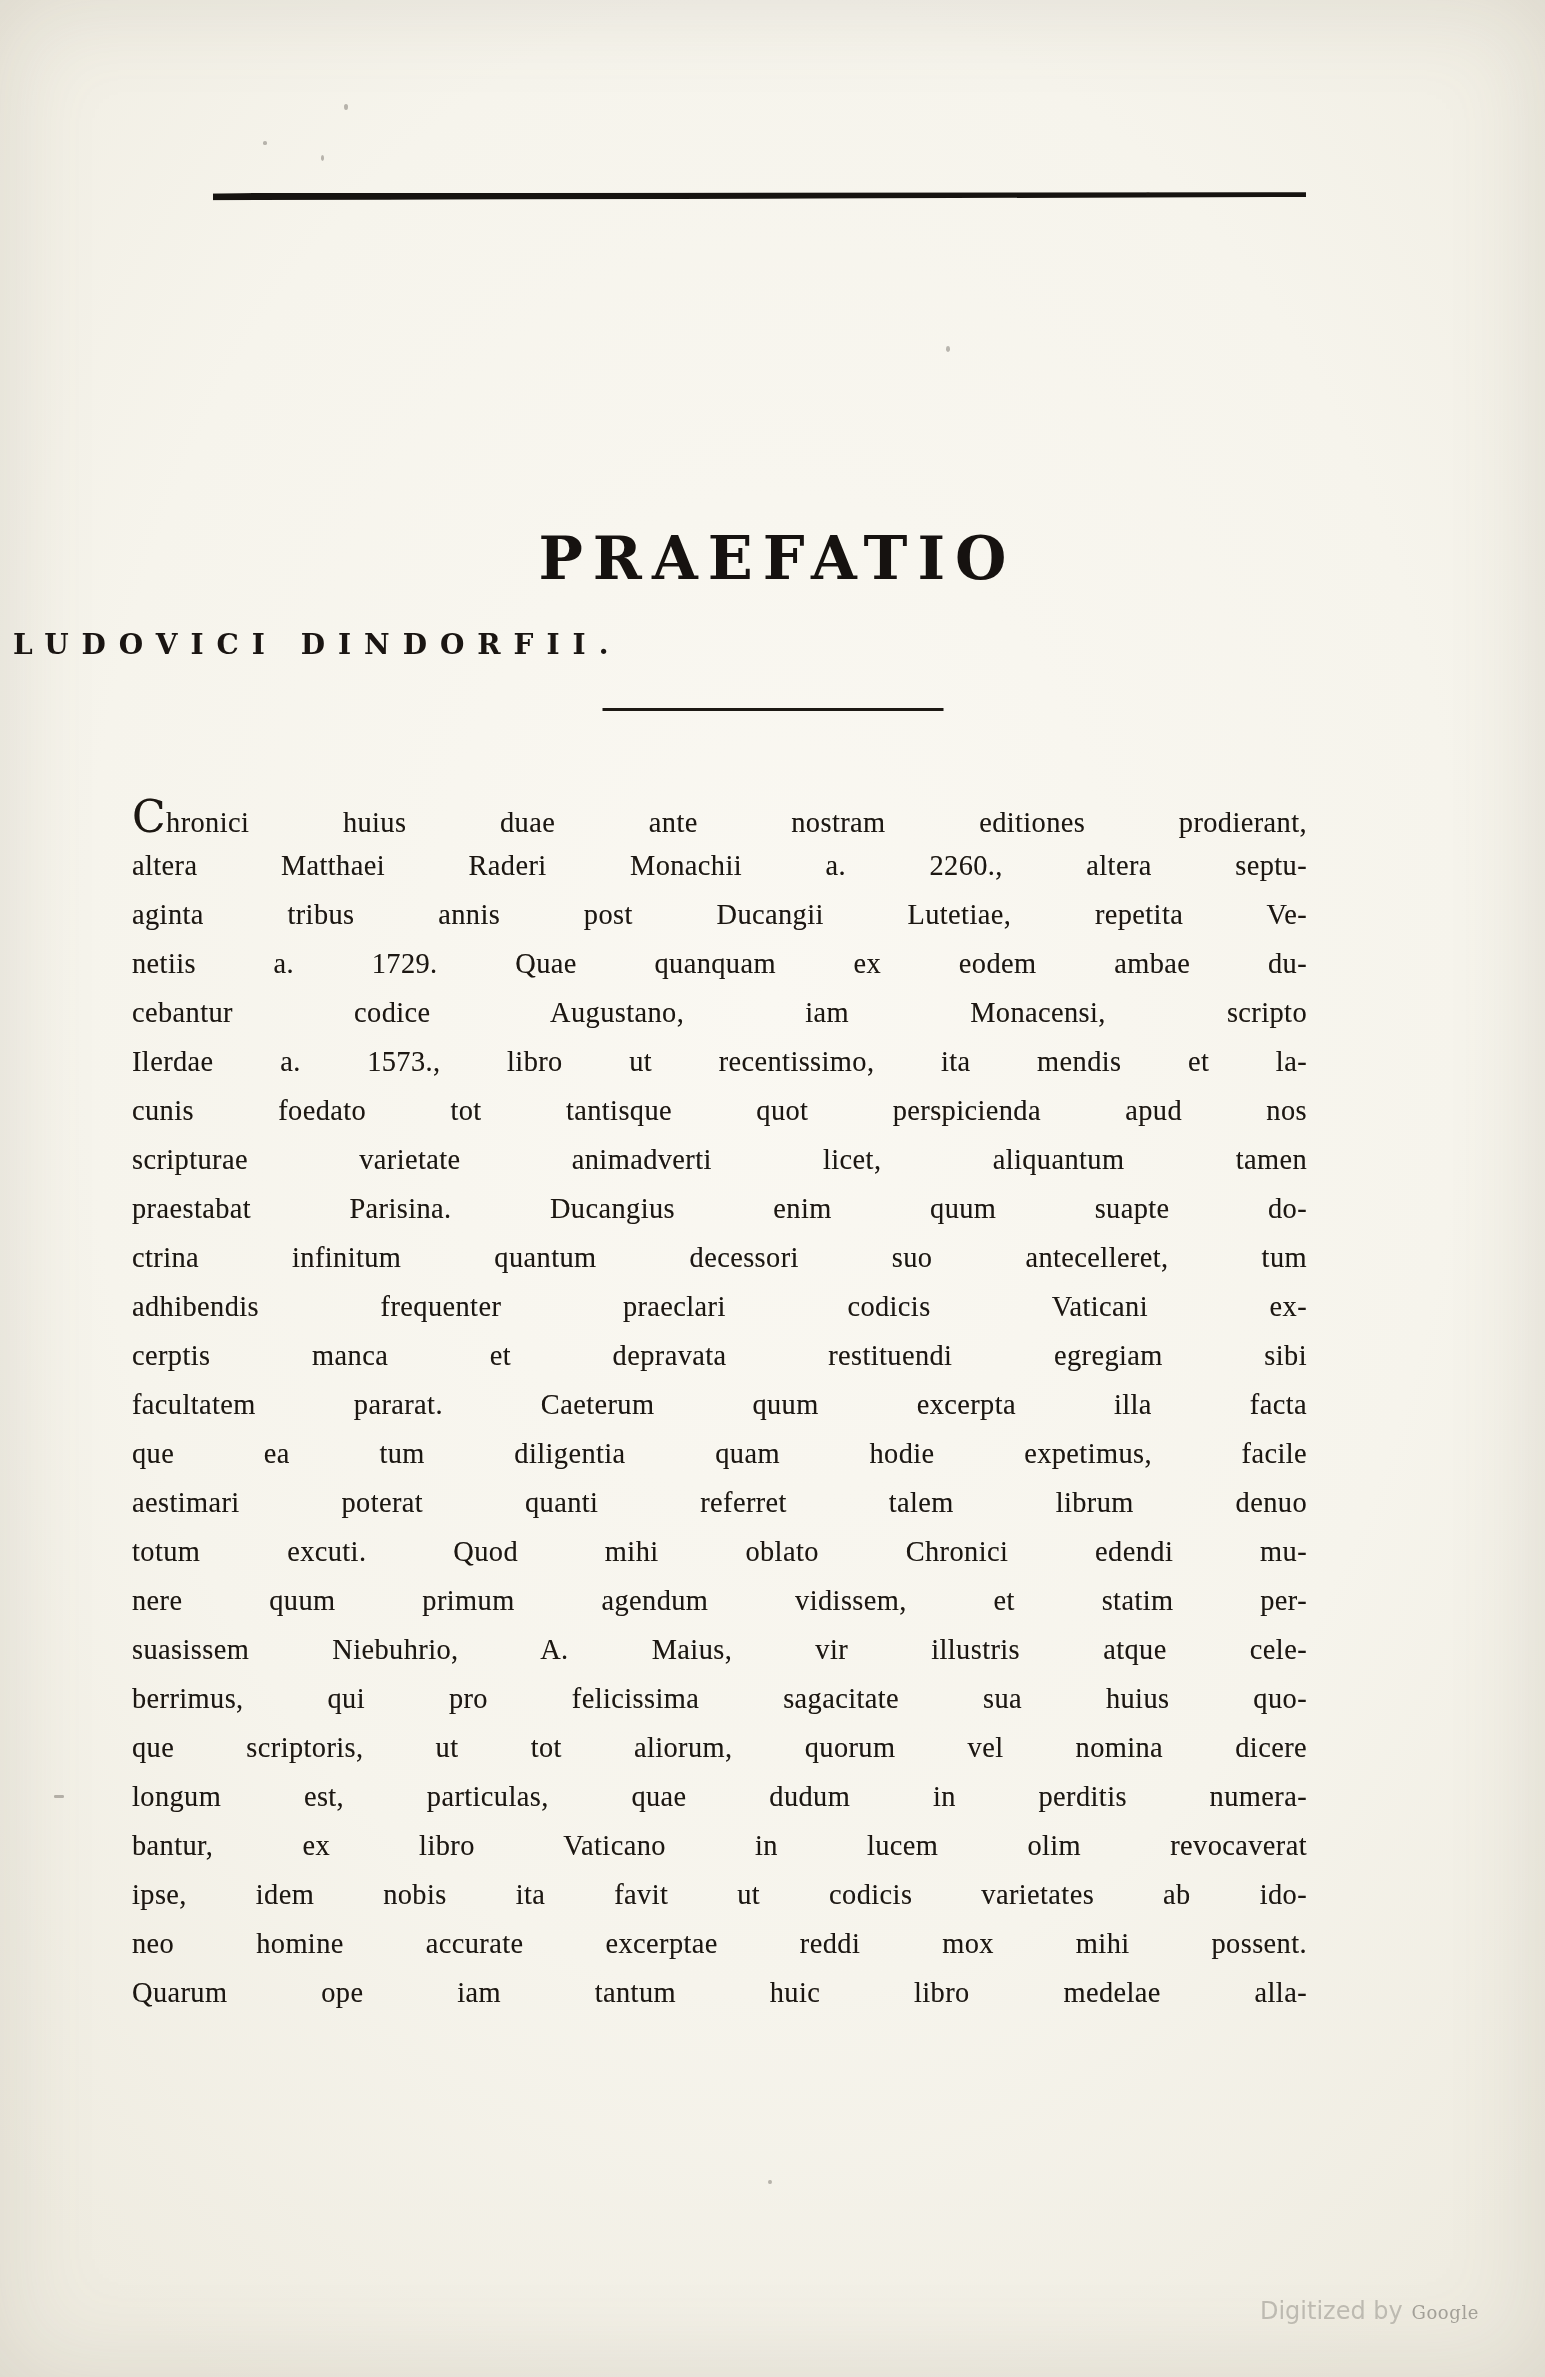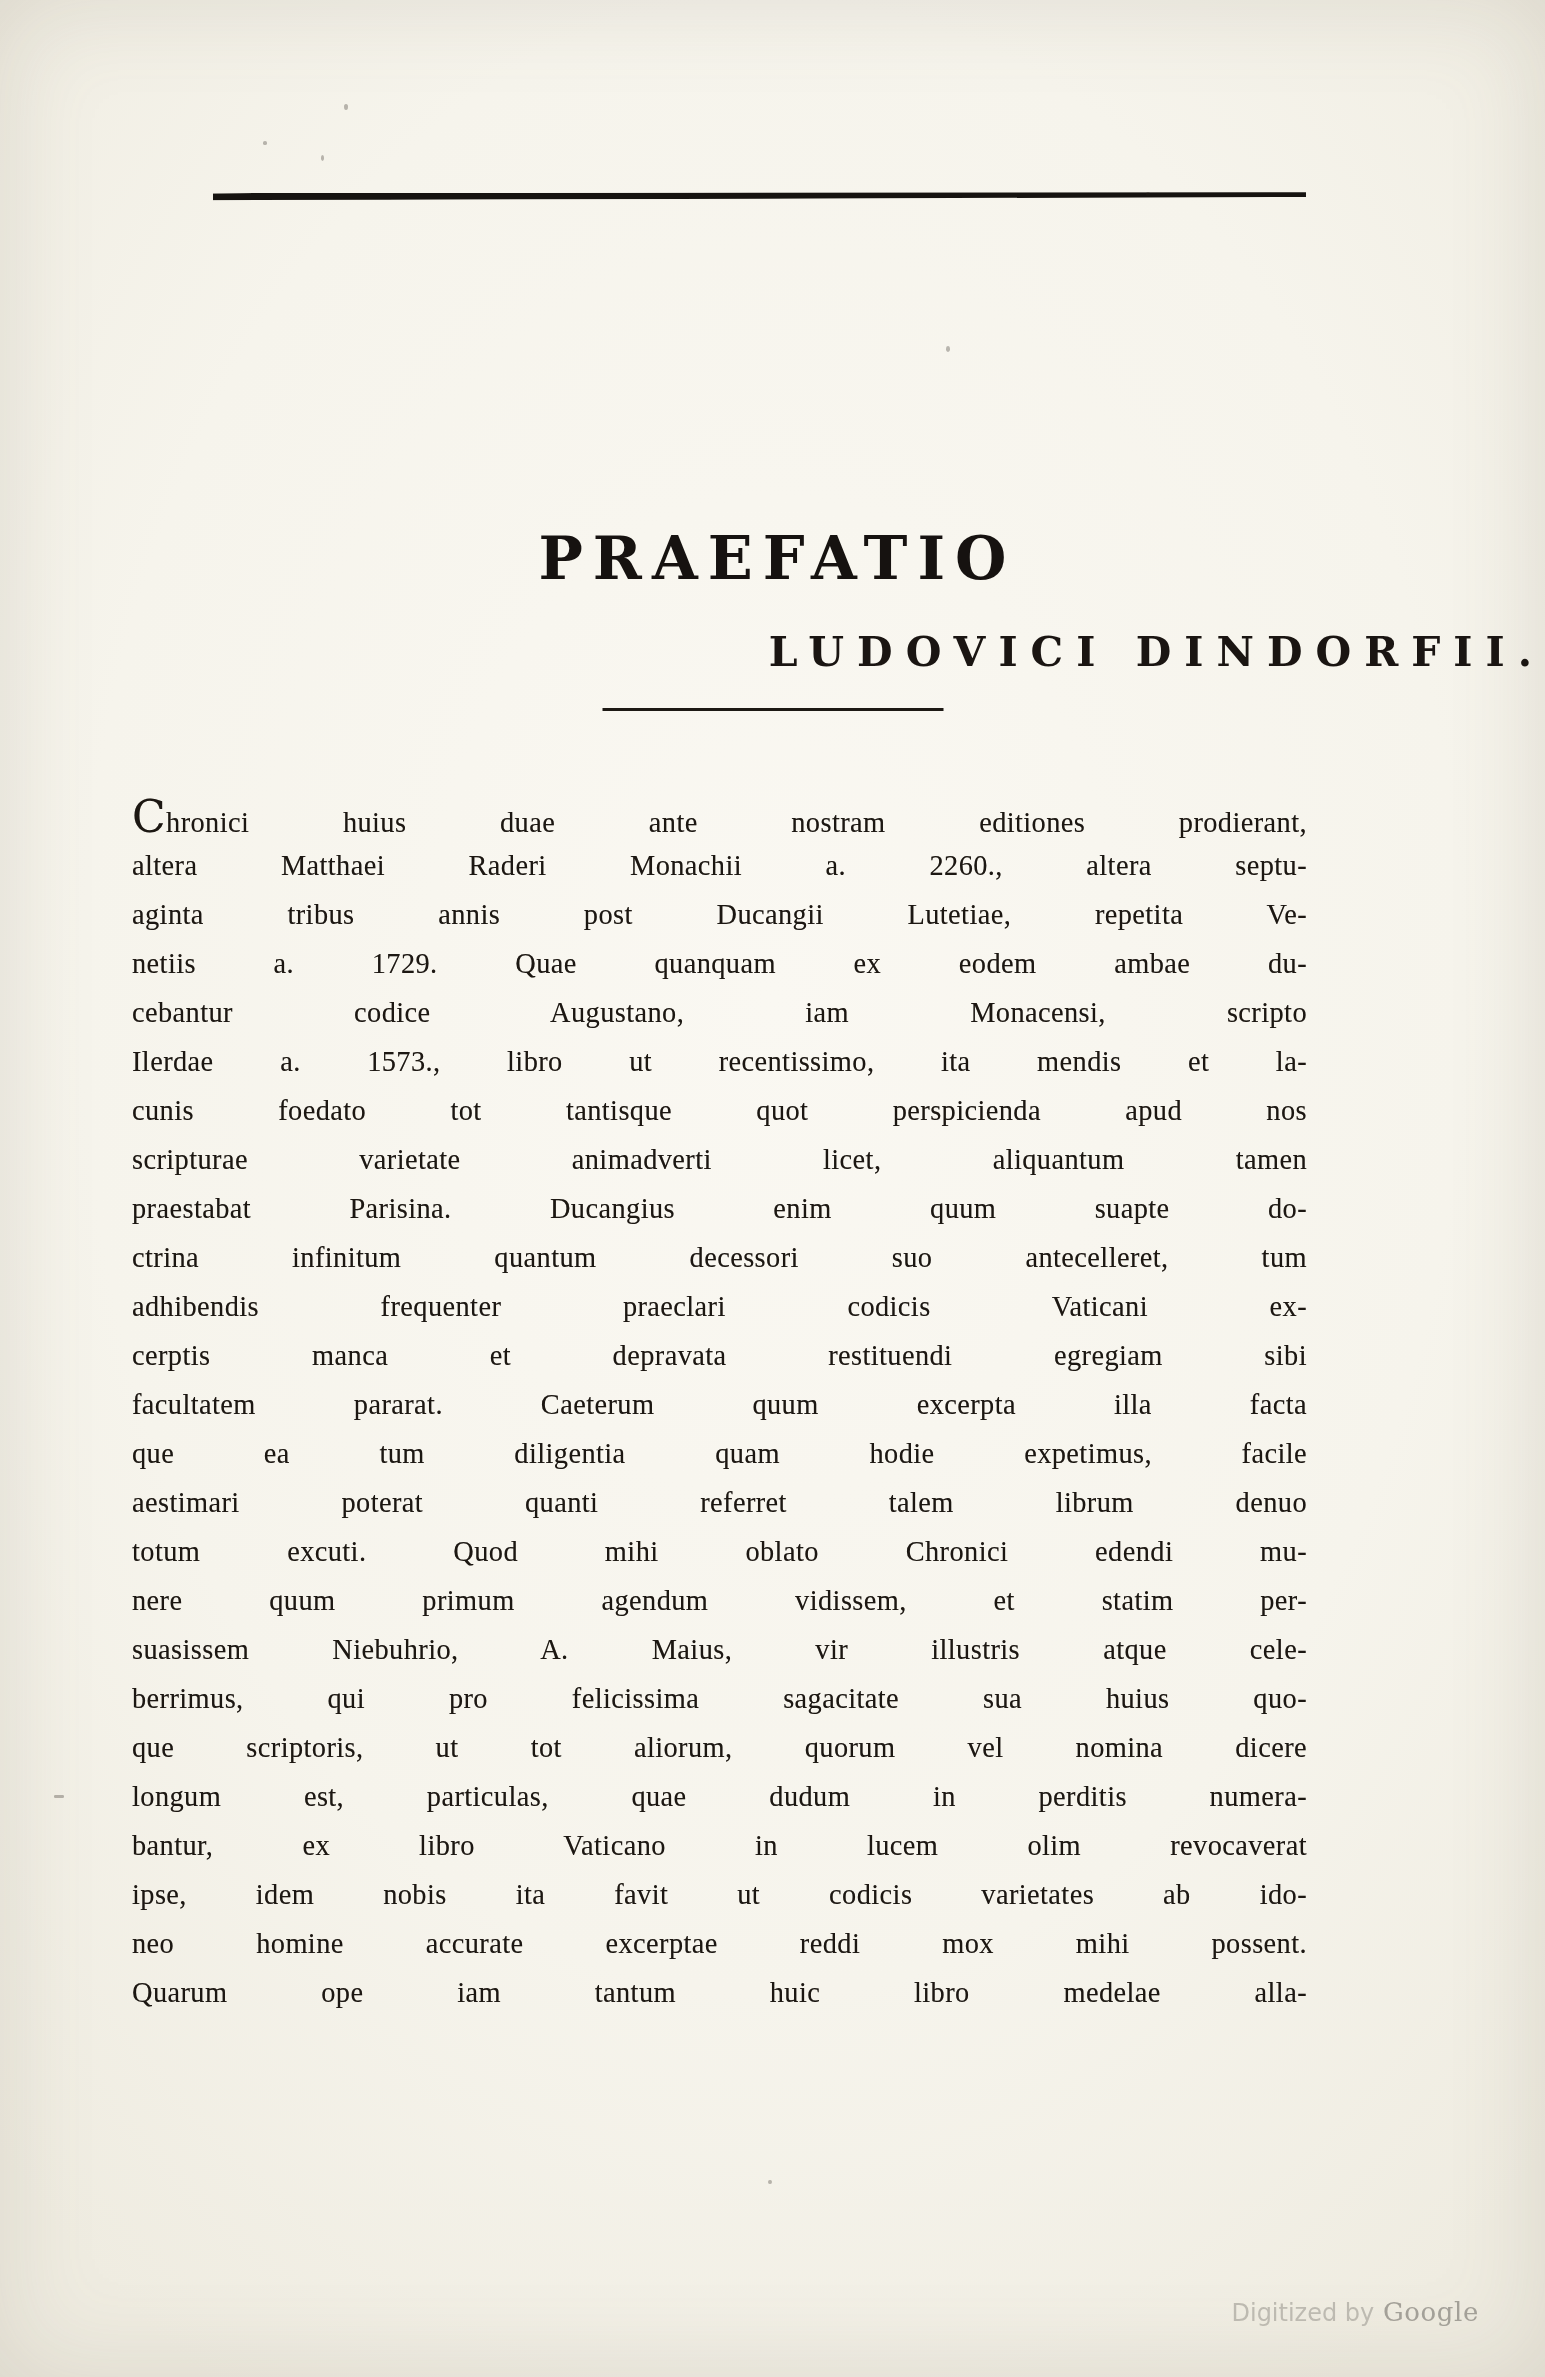--- a/index.html
+++ b/index.html
@@ -43,24 +43,24 @@
     font-size: 59px;
     letter-spacing: 10px;
     text-indent: 10px;
     color: #161210;
   }
   .subtitle {
     position: absolute;
     top: 628px;
     left: 0;
     width: 100%;
-    text-align: right;
+    text-align: left;
     font-family: "DejaVu Serif", serif;
     font-weight: bold;
-    font-size: 41px;
+    font-size: 28px;
     letter-spacing: 13px;
     text-indent: 13px;
     color: #1a1512;
   }
   .subtitle-divider {
     position: absolute;
     top: 708px;
     left: 50%;
     transform: translateX(-50%);
     width: 341px;
@@ -99,21 +99,21 @@
     align-items: baseline;
     gap: 8.7px;
   }
   .watermark .prefix {
     font-family: "DejaVu Sans", sans-serif;
     font-size: 24px;
     color: #bdbab1;
   }
   .watermark .brand {
     font-family: "DejaVu Serif", serif;
-    font-size: 26px;
+    font-size: 18px;
     color: #a3a098;
     letter-spacing: 0.6px;
   }
 
   .speck {
     position: absolute;
     background: rgba(40, 34, 28, 0.30);
     border-radius: 50%;
   }
 </style>

